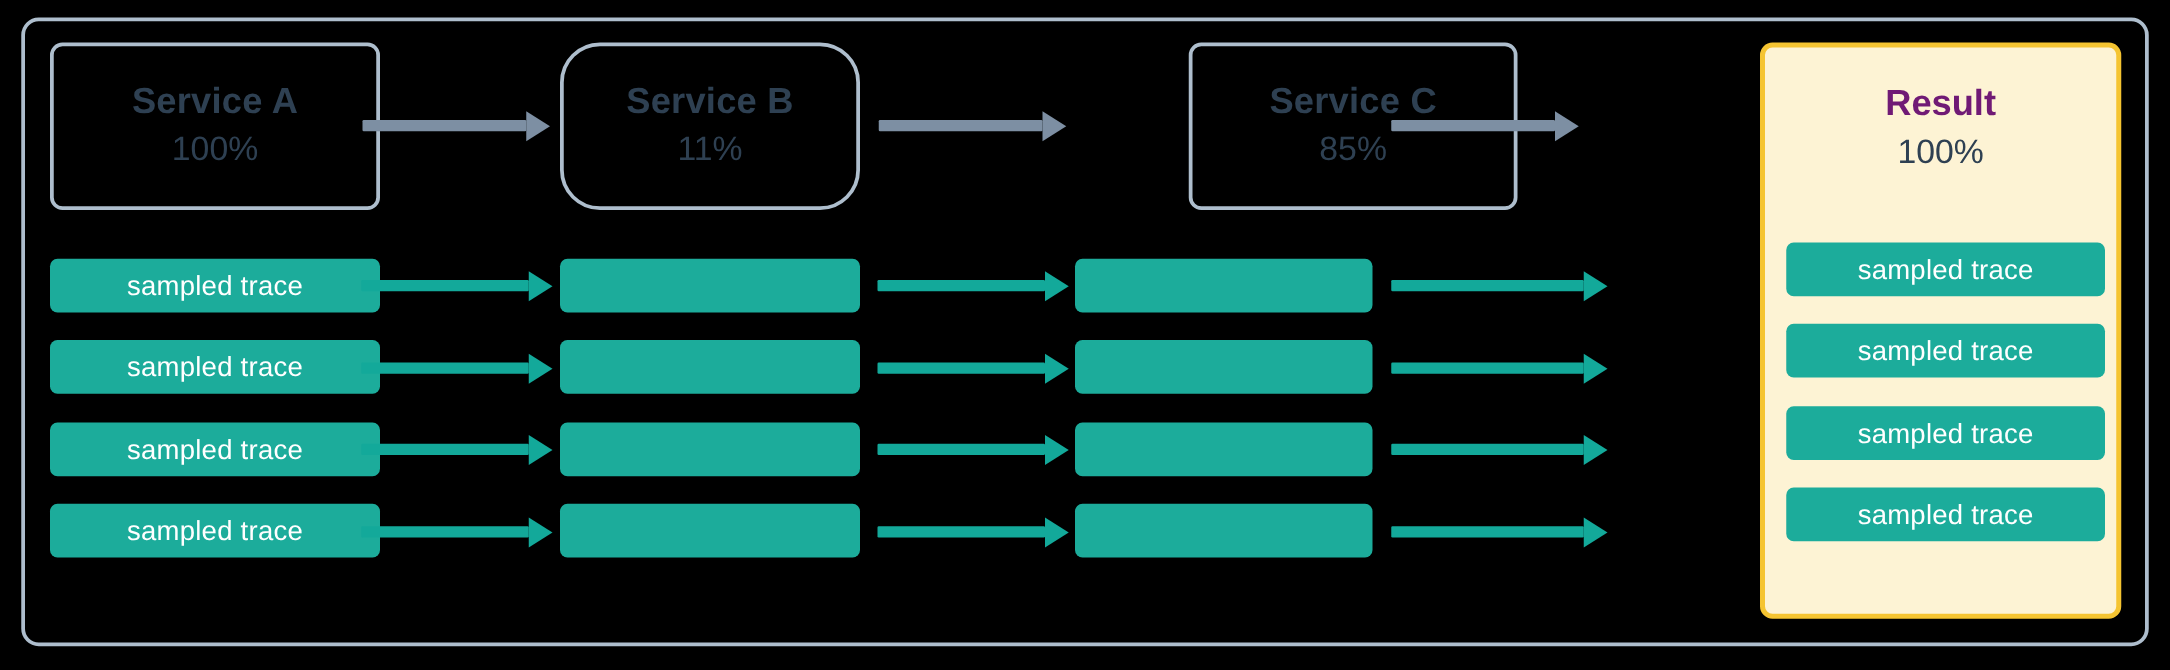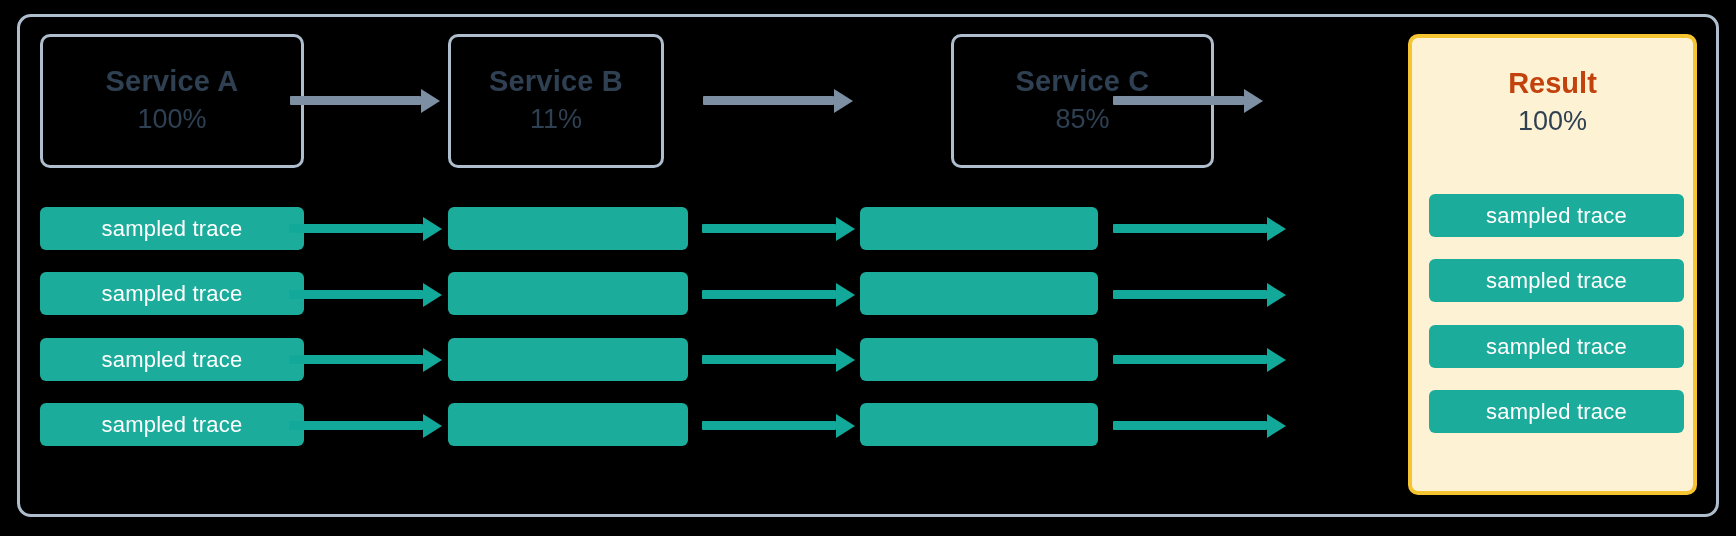--- a/index.html
+++ b/index.html
@@ -19,33 +19,33 @@
   }
   .service-box .svc-name{
     color:#2e4052;font-size:29px;font-weight:bold;line-height:1.15;
     letter-spacing:.2px;
   }
   .service-box .svc-pct{
     color:#2e4052;font-size:27px;font-weight:400;line-height:1.25;margin-top:4px;
   }
 
   #svcA{left:40px;width:264px;}
-  #svcB{left:448px;width:216px;}
+  #svcB{left:448px;width:240px;border-radius:32px;}
   #svcC{left:951px;width:263px;}
 
   .result-box{
     position:absolute;left:1408px;top:34px;width:289px;height:461px;
     border:4px solid #f5c431;border-radius:10px;box-sizing:border-box;
     background:#fdf3d4;
   }
   .result-head{
     position:absolute;left:0;top:0;width:100%;height:130px;
     display:flex;flex-direction:column;align-items:center;justify-content:center;
   }
-  .result-head .svc-name{color:#c2410c;font-size:29px;font-weight:bold;line-height:1.15;}
+  .result-head .svc-name{color:#701a75;font-size:29px;font-weight:bold;line-height:1.15;}
   .result-head .svc-pct{color:#2e4052;font-size:27px;font-weight:400;line-height:1.25;margin-top:4px;}
 
   .trace-bar{
     position:absolute;height:43px;background:#1cac9b;border-radius:6px;
     display:flex;align-items:center;justify-content:center;
     color:#ffffff;font-size:22px;font-weight:400;letter-spacing:.2px;
   }
 
   .arrow{position:absolute;height:0;}
   .arrow .shaft{position:absolute;left:0;top:0;height:9px;border-radius:1px;}

